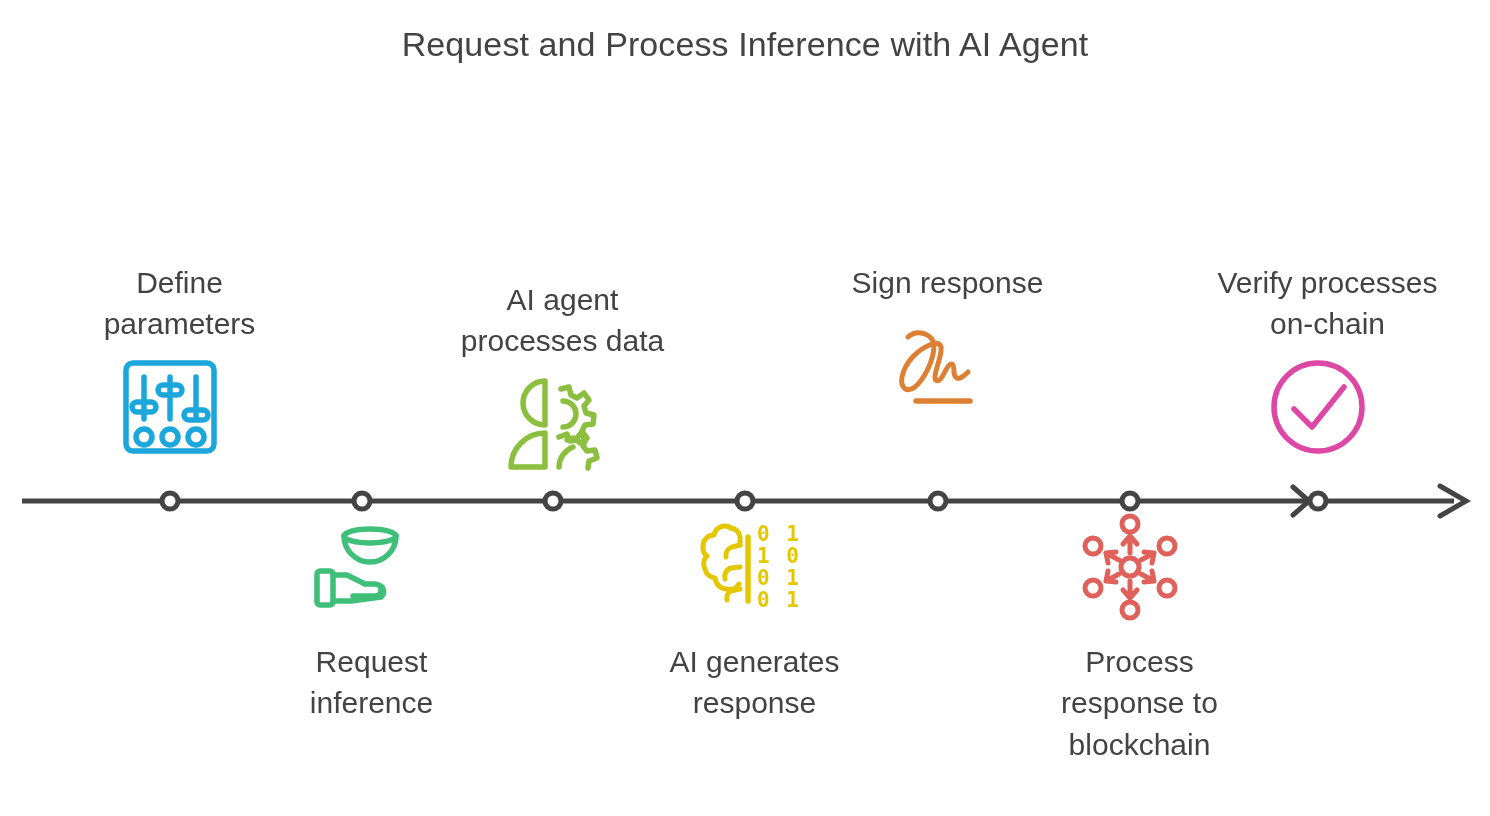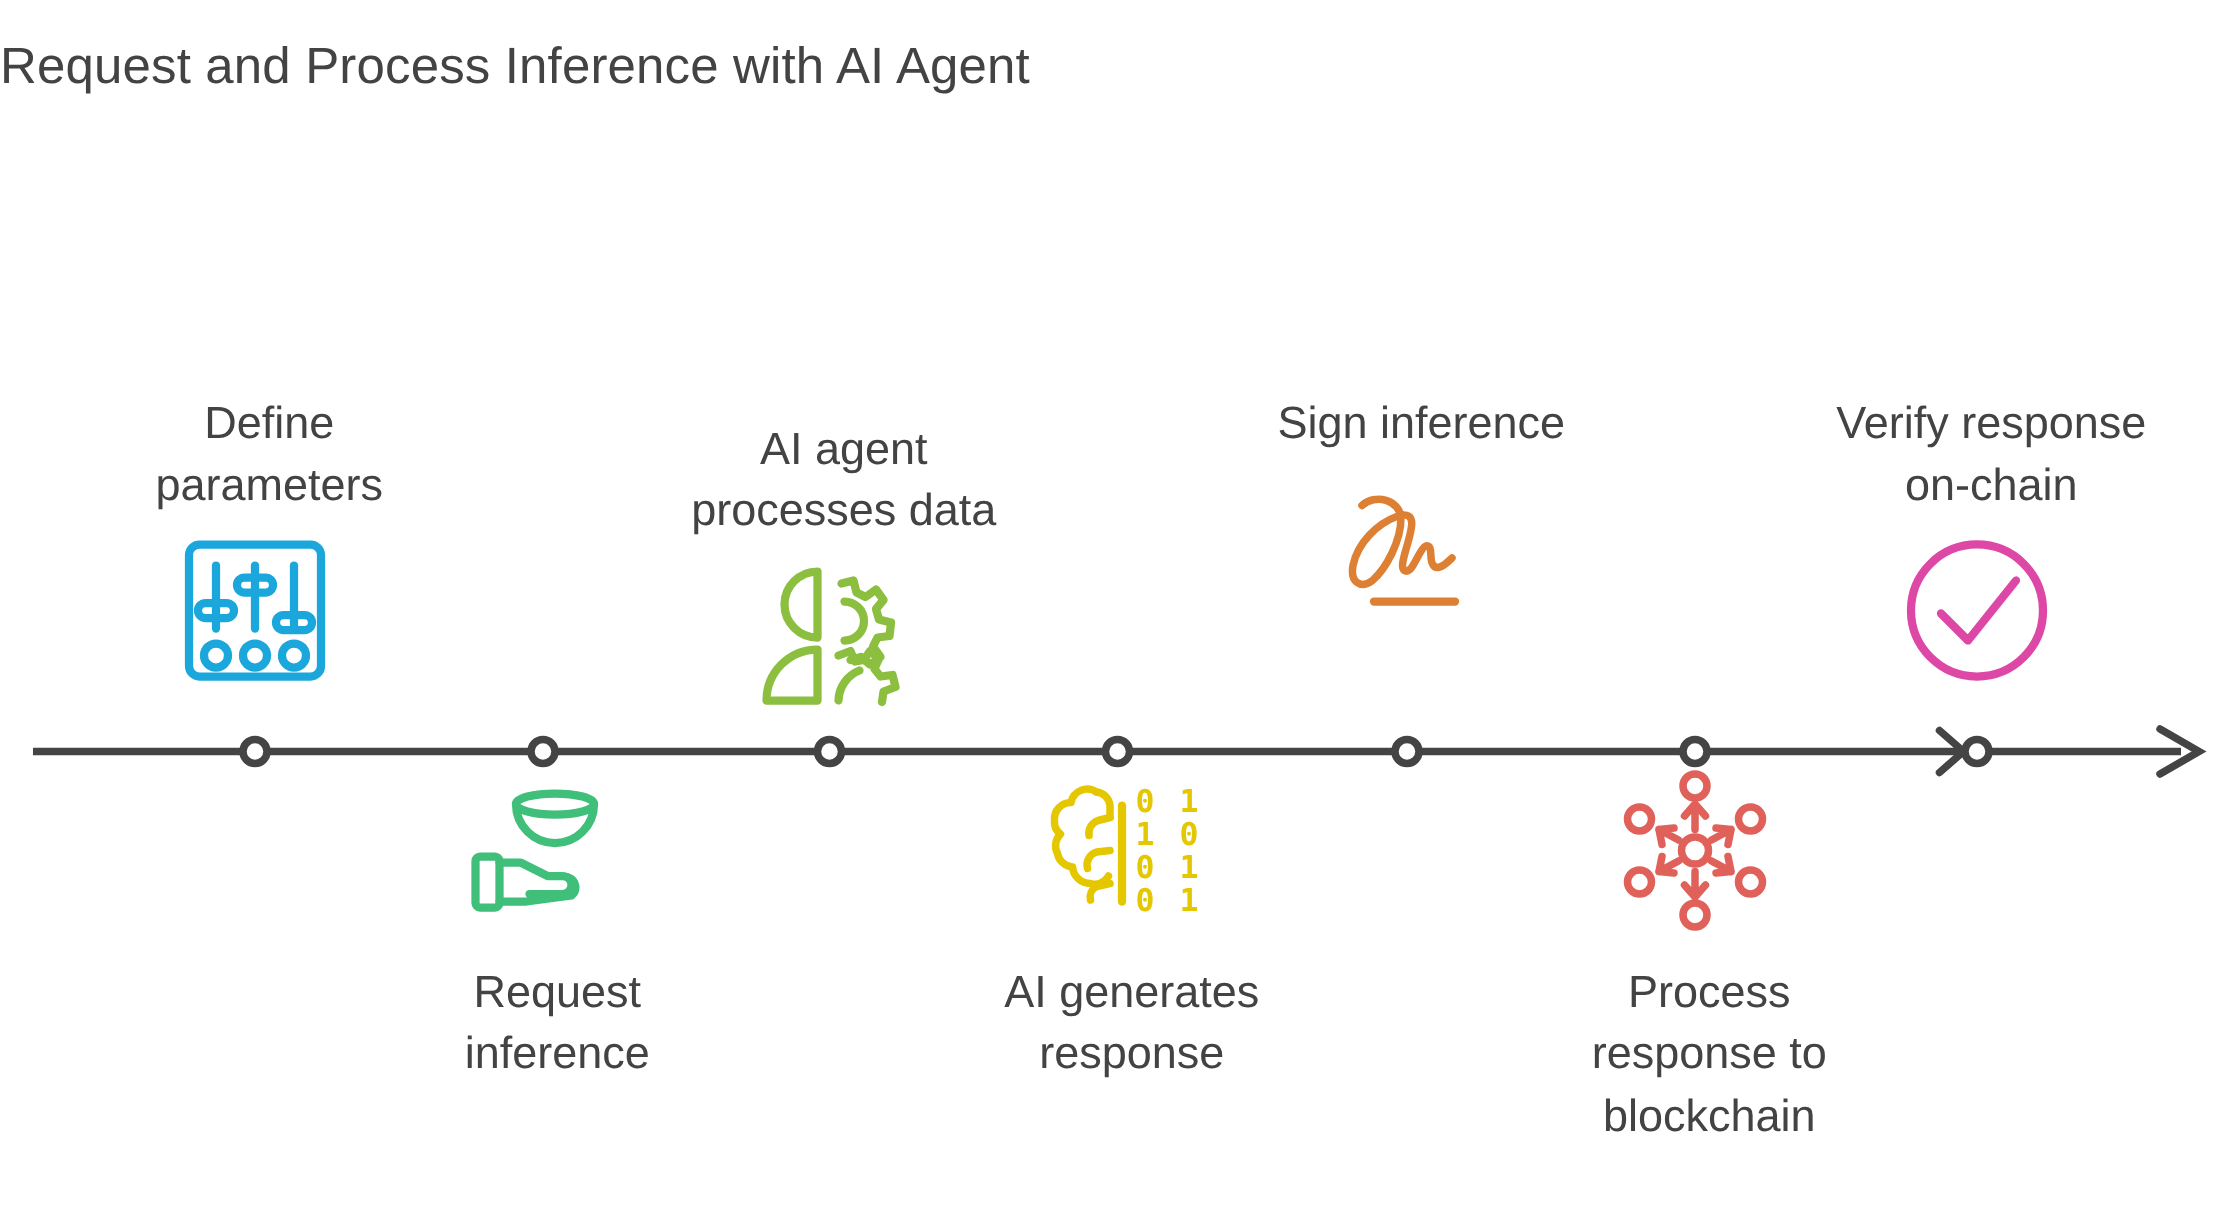--- a/index.html
+++ b/index.html
@@ -19,21 +19,21 @@
     background: #ffffff;
     overflow: hidden;
   }
 
   
   #diagram-title {
     position: absolute;
     left: 0;
     top: 24px;
     width: 1490px;
-    text-align: left;
+    text-align: center;
     font-size: 34px;
     font-weight: 400;
     color: #434343;
     letter-spacing: 0.1px;
     line-height: 1.2;
   }
 
   
   #axis-layer {
     position: absolute;
@@ -168,21 +168,21 @@
         <g font-family="DejaVu Sans Mono, monospace" font-size="21" font-weight="700" fill="#E5C700" stroke="none" letter-spacing="2">
           <text x="64" y="26">0 1</text>
           <text x="64" y="48">1 0</text>
           <text x="64" y="70">0 1</text>
           <text x="64" y="92">0 1</text>
         </g>
       </svg>
         </div>
       </div>
       <div class="step above" style="left: 938px;">
-        <div class="step-label">Sign inference</div>
+        <div class="step-label">Sign response</div>
         <div class="step-icon">
           <svg width="104" height="104" viewBox="0 0 104 104" fill="none" stroke="#DD8033" stroke-width="5" stroke-linecap="round" stroke-linejoin="round">
         <path d="M22 24 a15 13 0 0 1 26 8 c0 16 -10 34 -19 42 c-8 6 -15 1 -13 -10
                  c3 -15 16 -28 30 -33 c6 -2 10 0 9 7 c-1 9 -6 20 -6 26
                  c0 5 4 5 7 0 c4 -7 7 -14 10 -13 c3 1 1 9 3 12 c2 4 6 3 13 -4"></path>
         <line x1="30" y1="88" x2="84" y2="88" stroke-width="5.5"></line>
       </svg>
         </div>
       </div>
       <div class="step below" style="left: 1130px;">
@@ -201,21 +201,21 @@
         <path d="M52 38 V22 m-7 7 l7 -8 l7 8"></path>
         <path d="M52 66 V82 m-7 -7 l7 8 l7 -8"></path>
         <path d="M41 45 L28 38 m0 0 l10 -1 m-10 1 l2 10"></path>
         <path d="M63 45 L76 38 m0 0 l-10 -1 m10 1 l-2 10"></path>
         <path d="M41 59 L28 66 m0 0 l10 1 m-10 -1 l2 -10"></path>
         <path d="M63 59 L76 66 m0 0 l-10 1 m10 -1 l-2 -10"></path>
       </svg>
         </div>
       </div>
       <div class="step above" style="left: 1318px;">
-        <div class="step-label">Verify response
+        <div class="step-label">Verify processes
 on-chain</div>
         <div class="step-icon">
           <svg width="104" height="104" viewBox="0 0 104 104" fill="none" stroke="#DD47A5" stroke-width="5.5" stroke-linecap="round" stroke-linejoin="round">
         <circle cx="52" cy="52" r="44"></circle>
         <path d="M28 54 L46 72 L78 32"></path>
       </svg>
         </div>
       </div>
     </div>
 

